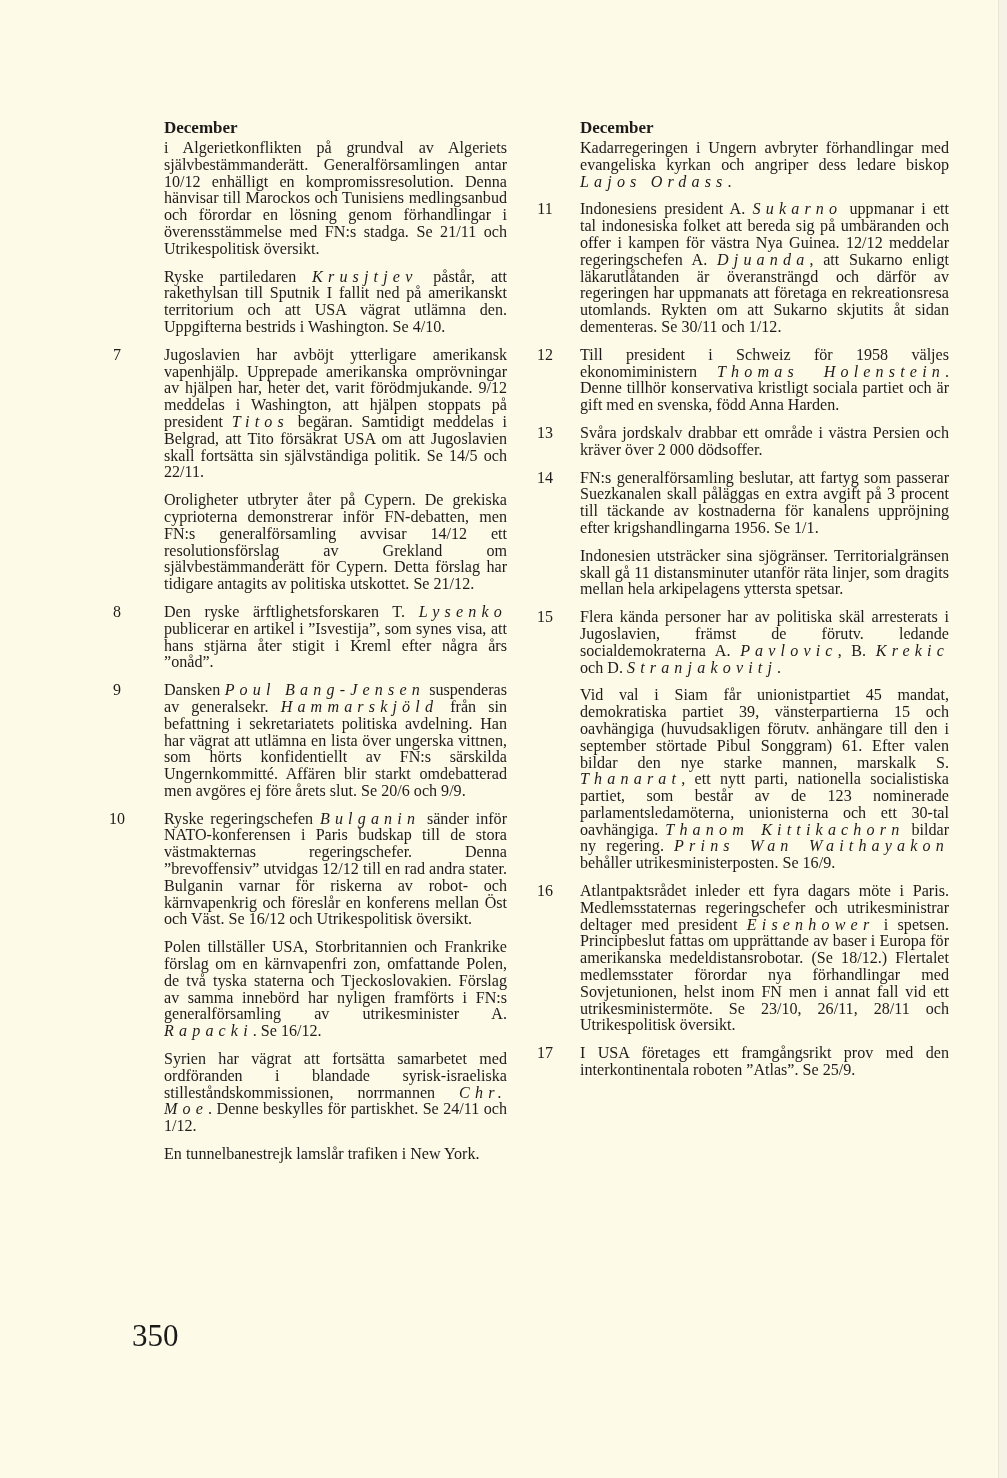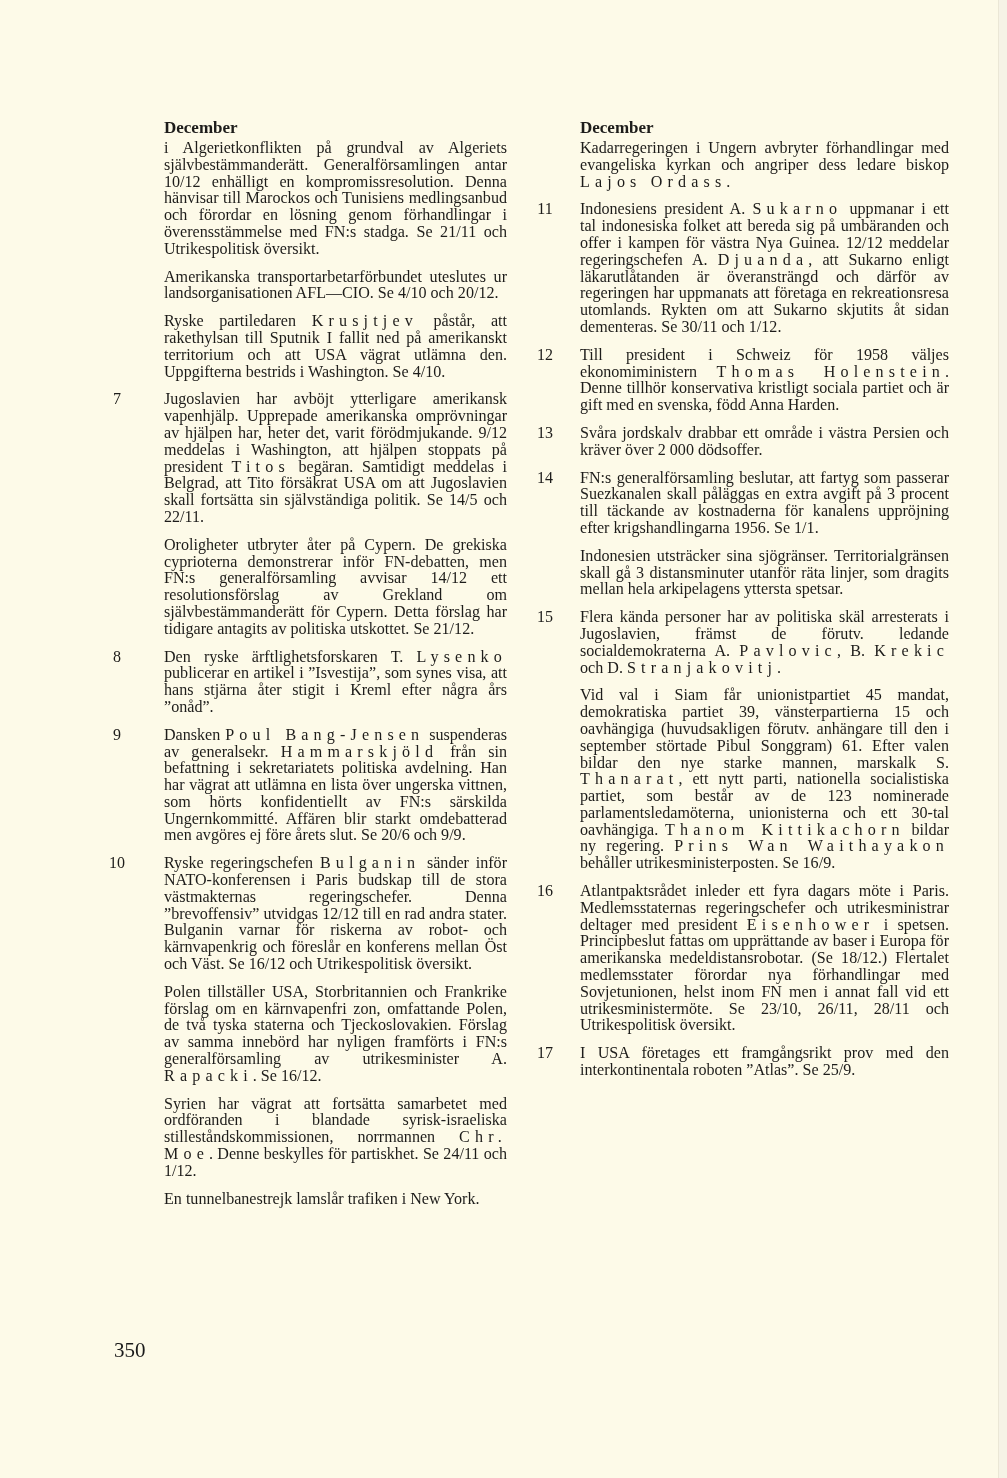--- a/index.html
+++ b/index.html
@@ -40,46 +40,41 @@
   }
   .day {
     position: absolute;
     left: 0; top: 0;
     width: 30px;
     text-align: right;
     font-size: 16px;
   }
   .col-left .day { left: -18px; width: 30px; text-align: center; }
   .col-right .day { left: -6px; width: 30px; text-align: center; }
-  .sp { letter-spacing: 0.32em; }
+  .sp { letter-spacing: 0.32em; font-style: italic; }
   .page-number {
     position: absolute;
-    left: 114px; top: 1318px;
-    font-size: 21px;
+    left: 132px; top: 1318px;
+    font-size: 31px;
     color: #1a1a1a;
-    margin-top: 20px;
   }
 </style>
 </head>
 <body>
 
 <div class="page-edge-right"></div>
 
 <div class="column col-left">
   <div class="col-heading">December</div>
 
   <div class="entry">
     <span class="day"></span>
     <span>i Algerietkonflikten på grundval av Algeriets självbestämmanderätt. Generalförsamlingen antar 10/12 enhälligt en kompromissresolution. Denna hänvisar till Marockos och Tunisiens medlingsanbud och förordar en lösning genom förhandlingar i överensstämmelse med FN:s stadga. Se 21/11 och Utrikespolitisk översikt.</span>
   </div>
 
-  <div class="entry">
-    <span class="day"></span>
-    <span>Amerikanska transportarbetarförbundet uteslutes ur landsorganisationen AFL—CIO. Se 4/10 och 20/12.</span>
-  </div>
 
   <div class="entry">
     <span class="day"></span>
     <span>Ryske partiledaren </span><span class="sp">Krusjtjev</span><span> påstår, att rakethylsan till Sputnik I fallit ned på amerikanskt territorium och att USA vägrat utlämna den. Uppgifterna bestrids i Washington. Se 4/10.</span>
   </div>
 
   <div class="entry">
     <span class="day">7</span>
     <span>Jugoslavien har avböjt ytterligare amerikansk vapenhjälp. Upprepade amerikanska omprövningar av hjälpen har, heter det, varit förödmjukande. 9/12 meddelas i Washington, att hjälpen stoppats på president </span><span class="sp">Titos</span><span> begäran. Samtidigt meddelas i Belgrad, att Tito försäkrat USA om att Jugoslavien skall fortsätta sin självständiga politik. Se 14/5 och 22/11.</span>
   </div>
@@ -143,21 +138,21 @@
     <span>Svåra jordskalv drabbar ett område i västra Persien och kräver över 2 000 dödsoffer.</span>
   </div>
 
   <div class="entry">
     <span class="day">14</span>
     <span>FN:s generalförsamling beslutar, att fartyg som passerar Suezkanalen skall påläggas en extra avgift på 3 procent till täckande av kostnaderna för kanalens uppröjning efter krigshandlingarna 1956. Se 1/1.</span>
   </div>
 
   <div class="entry">
     <span class="day"></span>
-    <span>Indonesien utsträcker sina sjögränser. Territorialgränsen skall gå 3 distansminuter utanför räta linjer, som dragits mellan hela arkipelagens yttersta spetsar.</span>
+    <span>Indonesien utsträcker sina sjögränser. Territorialgränsen skall gå 11 distansminuter utanför räta linjer, som dragits mellan hela arkipelagens yttersta spetsar.</span>
   </div>
 
   <div class="entry">
     <span class="day">15</span>
   </div>
 
   <div class="entry">
     <span class="day"></span>
     <span>Flera kända personer har av politiska skäl arresterats i Jugoslavien, främst de förutv. ledande socialdemokraterna A. </span><span class="sp">Pavlovic</span><span>, B. </span><span class="sp">Krekic</span><span> och D. </span><span class="sp">Stranjakovitj</span><span>.</span>
   </div>

